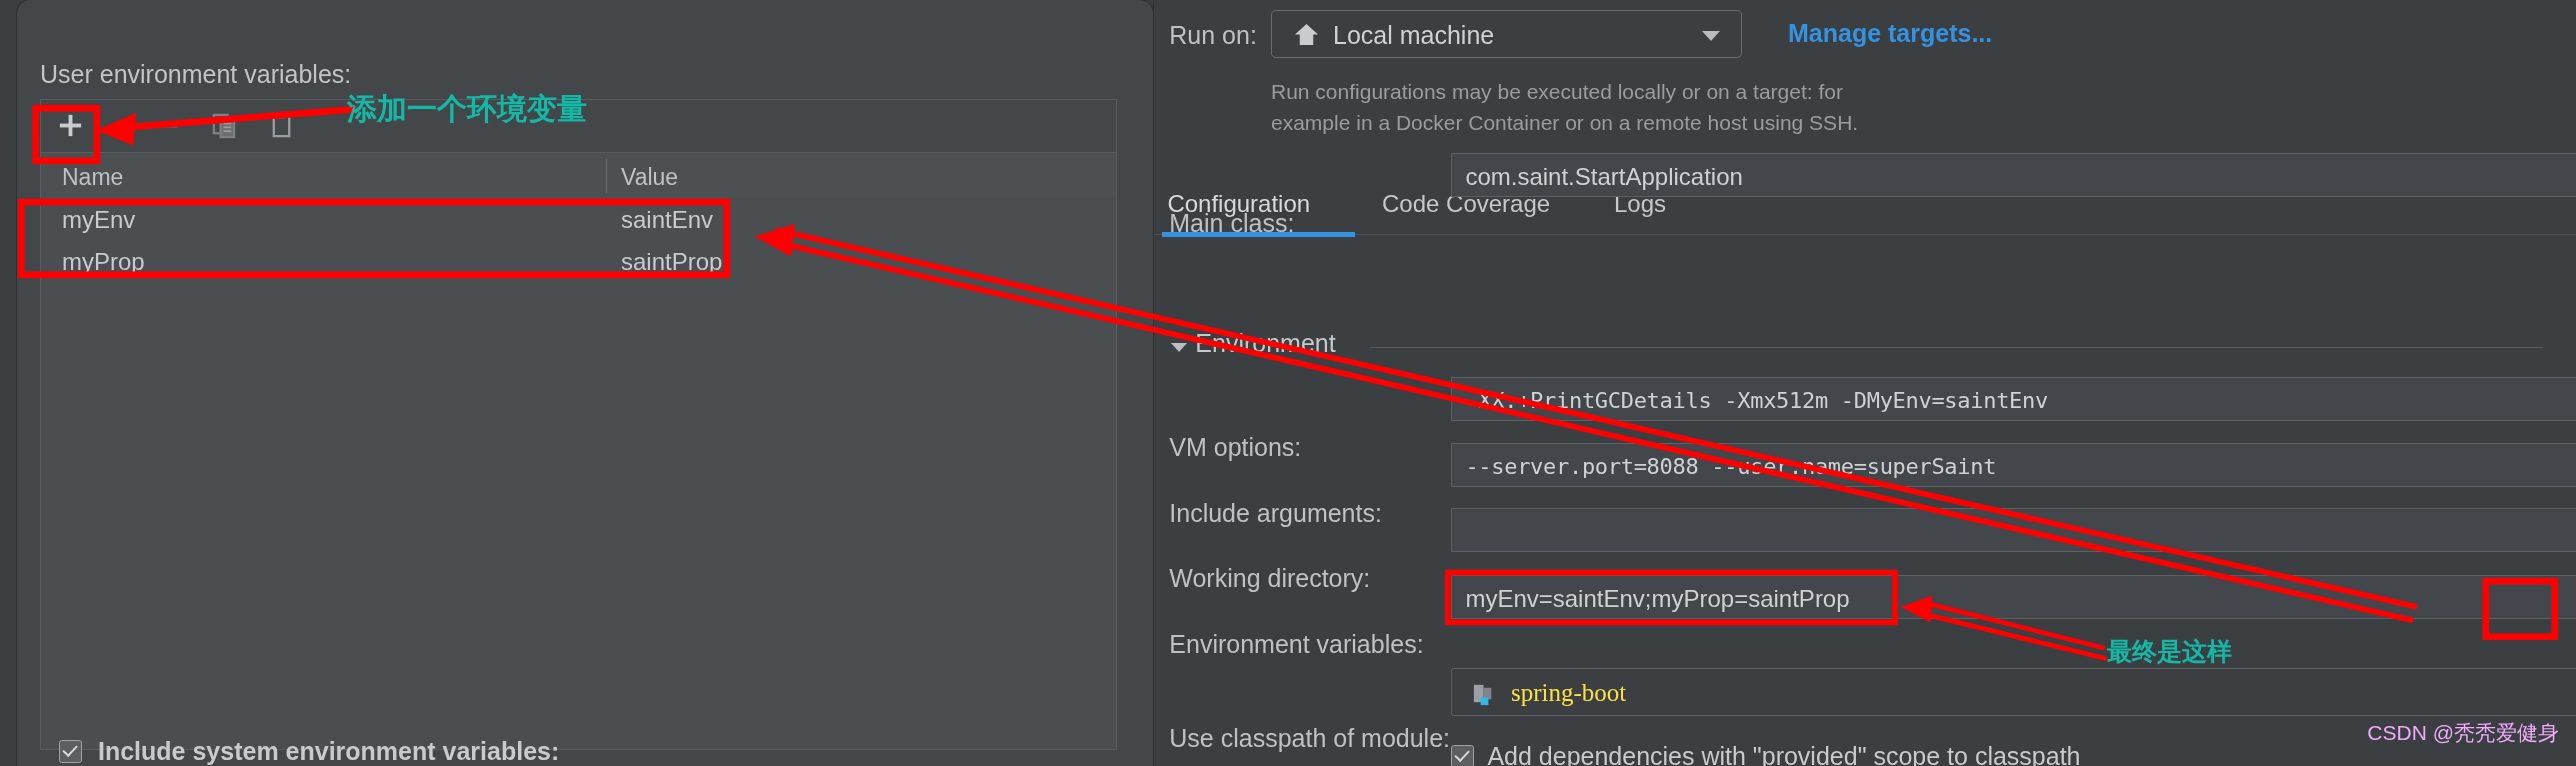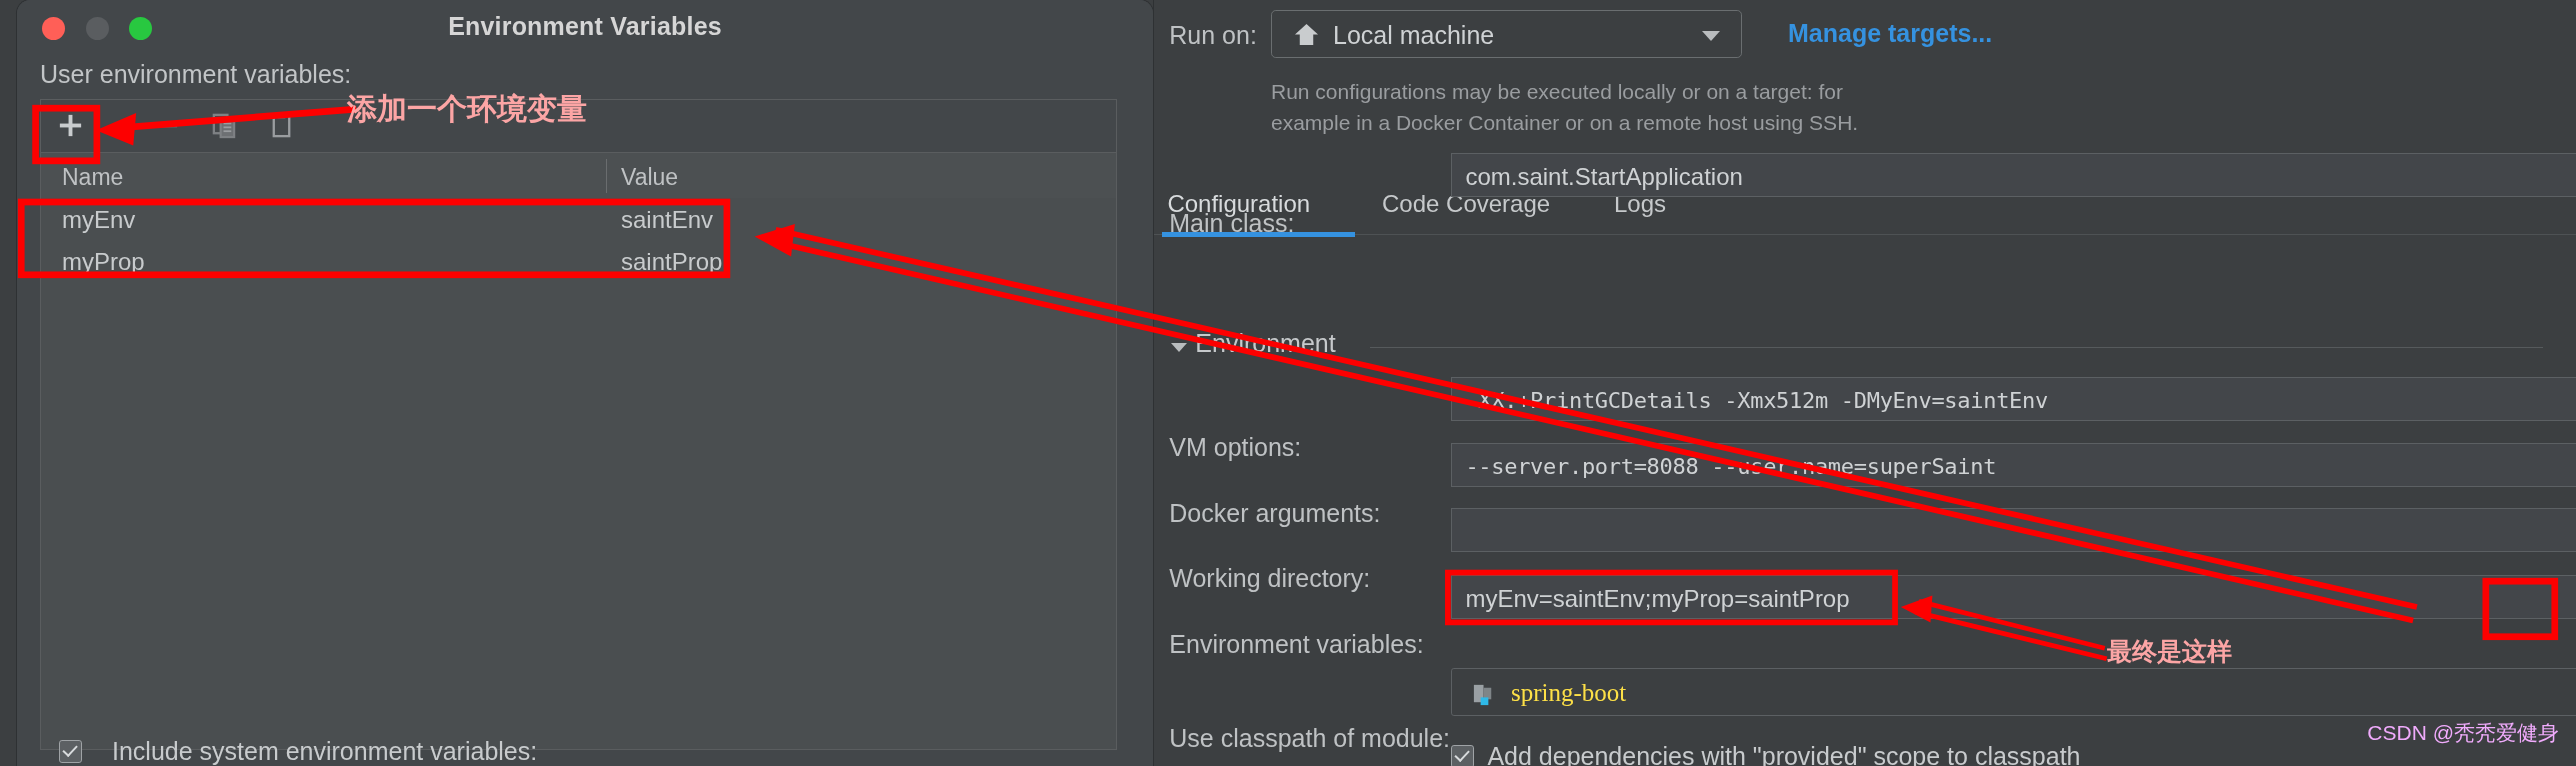--- a/index.html
+++ b/index.html
@@ -142,23 +142,24 @@
     left: 0; right: 0;
     top: 98px;
   }
 
   #include-sys-row {
     position: absolute;
     left: 42px;
     top: 737px;
     display: flex;
     align-items: center;
-    gap: 30px;
+    gap: 16px;
     color: #c8cbcd;
     font-size: 25px;
+    font-weight: bold;
   }
   .checkbox {
     width: 23px; height: 23px;
     border: 1.9px solid #9fa3a6;
     border-radius: 2.9px;
     background: #5c6063;
     position: relative;
     box-sizing: border-box;
   }
   .checkbox.checked::after {
@@ -356,21 +357,21 @@
   }
 
   
   #annot {
     position: absolute;
     inset: 0;
     pointer-events: none;
   }
   .ann-text {
     position: absolute;
-    color: #fca5a5;
+    color: #14b8a6;
     font-weight: bold;
     white-space: nowrap;
   }
   #ann-add-text { left: 347px; top: 89px; font-size: 30px; }
   #ann-final-text { left: 2107px; top: 635px; font-size: 25px; }
   #watermark {
     position: absolute;
     right: 17px;
     bottom: 19px;
     color: #f0abfc;
@@ -378,26 +379,20 @@
     white-space: nowrap;
   }
 </style>
 </head>
 <body>
 
 <div id="root">
 
   <div id="env-dialog">
 
-    <div id="env-titlebar">
-      <div class="traffic red"></div>
-      <div class="traffic gray"></div>
-      <div class="traffic green"></div>
-      <div id="env-title">Environment Variables</div>
-    </div>
 
     <div id="user-env-label">User environment variables:</div>
 
     <div id="env-panel">
 
       <div id="env-toolbar">
         <div class="tb-btn" id="tb-add">
           <svg width="29" height="29" viewBox="0 0 30 30">
             <rect x="13" y="4" width="4" height="22" fill="#c9ccce"></rect>
             <rect x="4" y="13" width="22" height="4" fill="#c9ccce"></rect>
@@ -487,21 +482,21 @@
       <div class="gtitle">Environment</div>
       <div class="gline"></div>
     </div>
 
     <div class="frow-label" id="vm-label">VM options:</div>
     <div class="field" id="vm-field">
       <div class="fval mono">-XX:+PrintGCDetails -Xmx512m -DMyEnv=saintEnv</div>
 
     </div>
 
-    <div class="frow-label" id="args-label">Docker arguments:</div>
+    <div class="frow-label" id="args-label">Include arguments:</div>
     <div class="field" id="args-field">
       <div class="fval mono">--server.port=8088 --user.name=superSaint</div>
 
     </div>
 
     <div class="frow-label" id="wd-label">Working directory:</div>
     <div class="field" id="wd-field">
       <div class="fval mono"></div>
 
     </div>

